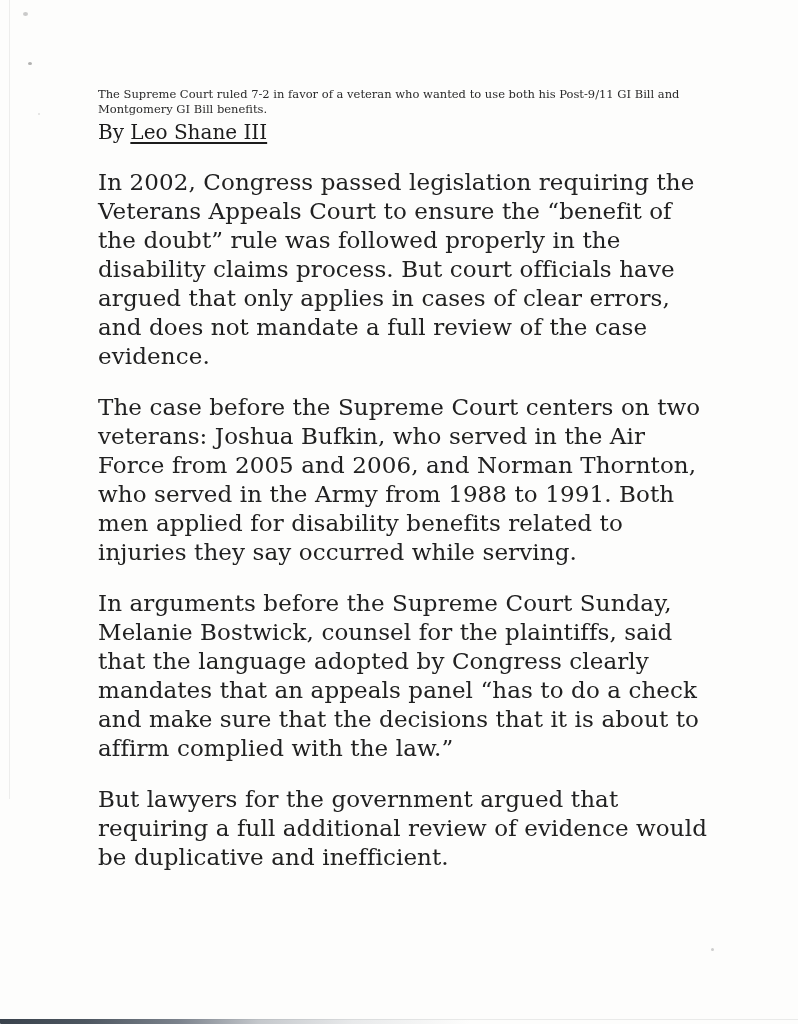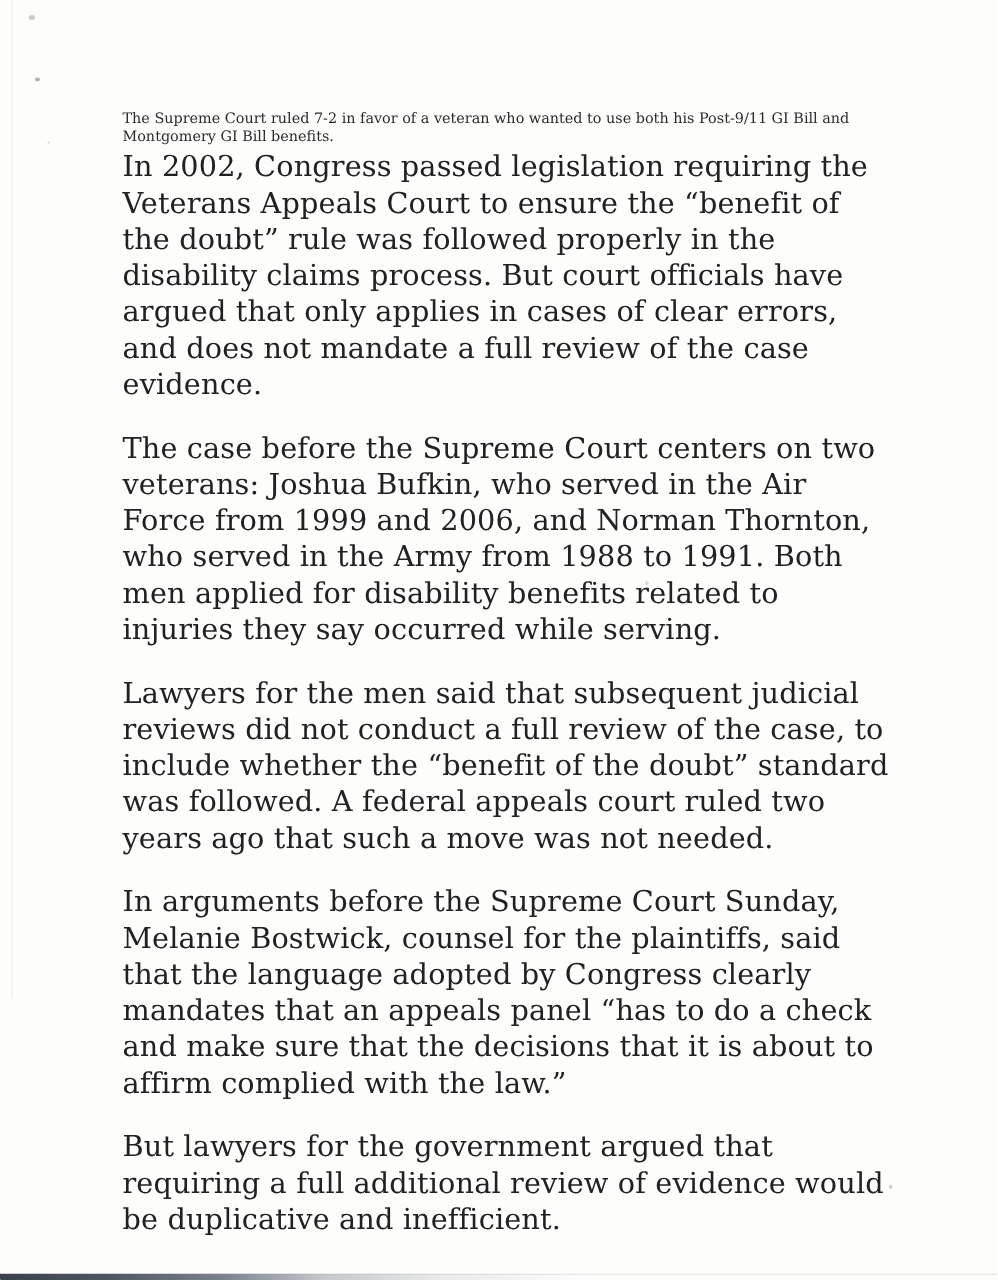--- a/index.html
+++ b/index.html
@@ -98,27 +98,27 @@
   <span class="speck s1"></span>
   <span class="speck s2"></span>
   <span class="speck s3"></span>
   <span class="speck s4"></span>
   <span class="speck s5"></span>
 
   <div class="content">
 
     <p class="caption">The Supreme Court ruled 7-2 in favor of a veteran who wanted to use both his Post-9/11 GI Bill and Montgomery GI Bill benefits.</p>
 
+    <p class="byline"><span>By</span> <span class="author">Leo Shane III</span></p>
 
     <p class="body-para">In 2002, Congress passed legislation requiring the Veterans Appeals Court to ensure the “benefit of the doubt” rule was followed properly in the disability claims process. But court officials have argued that only applies in cases of clear errors, and does not mandate a full review of the case evidence.</p>
 
-    <p class="body-para">The case before the Supreme Court centers on two veterans: Joshua Bufkin, who served in the Air Force from 1999 and 2006, and Norman Thornton, who served in the Army from 1988 to 1991. Both men applied for disability benefits related to injuries they say occurred while serving.</p>
+    <p class="body-para">The case before the Supreme Court centers on two veterans: Joshua Bufkin, who served in the Air Force from 2005 and 2006, and Norman Thornton, who served in the Army from 1988 to 1991. Both men applied for disability benefits related to injuries they say occurred while serving.</p>
 
 
-    <p class="body-para">Lawyers for the men said that subsequent judicial reviews did not conduct a full review of the case, to include whether the “benefit of the doubt” standard was followed. A federal appeals court ruled two years ago that such a move was not needed.</p>
 
     <p class="body-para">In arguments before the Supreme Court Sunday, Melanie Bostwick, counsel for the plaintiffs, said that the language adopted by Congress clearly mandates that an appeals panel “has to do a check and make sure that the decisions that it is about to affirm complied with the law.”</p>
 
     <p class="body-para">But lawyers for the government argued that requiring a full additional review of evidence would be duplicative and inefficient.</p>
 
   </div>
 
   <div class="bottom-faint-line"></div>
   <div class="bottom-shadow"></div>
 

